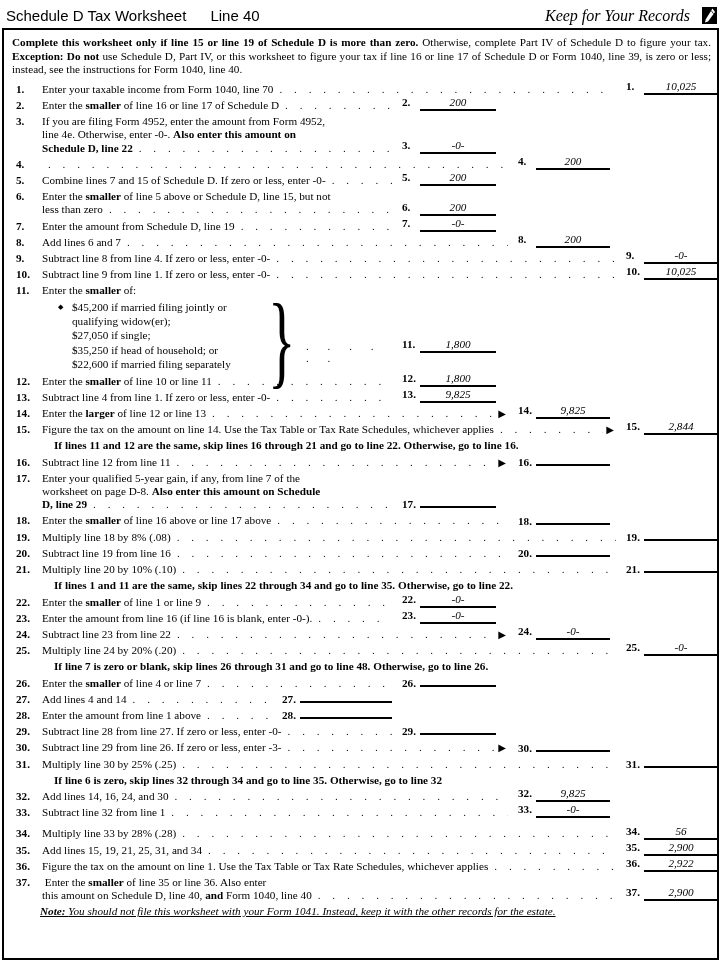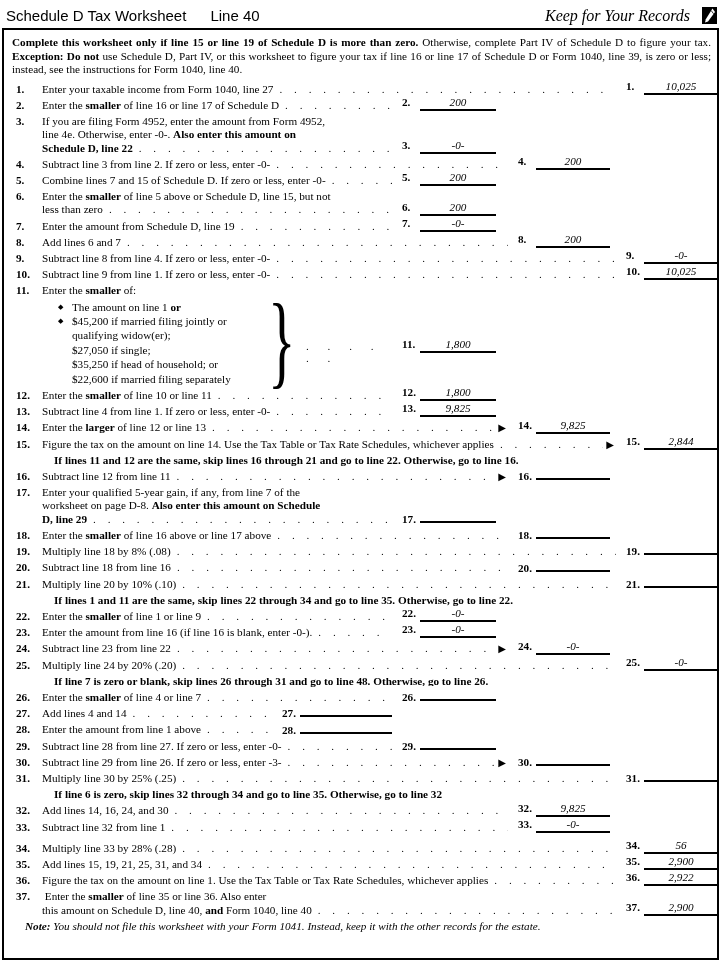--- a/index.html
+++ b/index.html
@@ -33,21 +33,21 @@
          font-style:italic;height:13px;box-sizing:content-box;}
   .w-A{width:92px;} .w-B{width:76px;} .w-C{width:74px;} .w-D{width:74px;}
   
   .bwrap{position:relative;margin-left:16px;margin-top:2px;}
   .bline{line-height:14.4px;}
   .bullet{display:inline-block;width:14px;font-size:7px;vertical-align:2px;}
   .ind{margin-left:14px;}
   .brace{position:absolute;left:210px;top:-6px;font-size:104px;line-height:92px;
          transform:scaleX(0.55);transform-origin:left top;font-weight:normal;}
   .cdots{position:absolute;left:248px;top:40px;letter-spacing:8px;}
-  .note{margin-left:13px;line-height:13.2px;}
+  .note{margin-left:28px;line-height:13.2px;text-decoration:underline;}
 </style>
 </head>
 <body>
 
 <div class="page">
   <div class="titlebar">
     <span class="tmain">Schedule D Tax Worksheet</span>
     <span class="tline">Line 40</span>
     <span class="keep">Keep for Your Records</span>
     <span class="pencil">
@@ -59,21 +59,21 @@
     </span>
   </div>
 
   <div class="box">
     <div class="intro"><span class="b">Complete this worksheet only if line 15 or line 19 of Schedule D is more than zero.</span><span> Otherwise, complete Part IV of Schedule D to figure your tax. </span><span class="b">Exception: Do not</span><span> use Schedule D, Part IV, or this worksheet to figure your tax if line 16 or line 17 of Schedule D or Form 1040, line 39, is zero or less; instead, see the instructions for Form 1040, line 40.</span></div>
     <div>
         <div class="row">
           <span class="n">1.</span>
           <div class="t" style="width: 574px;">
             <div class="line">
-              <span>Enter your taxable income from Form 1040, line 27</span>
+              <span>Enter your taxable income from Form 1040, line 70</span>
               <span class="dotfill">. . . . . . . . . . . . . . . . . . . . . . . . . . . . . . . . . . . . . . . . . . . . . . . . . . . . . . . . . . . . </span>
             </div>
           </div>
           <div class="entry" style="left: 614px;">
             <span class="en">1.</span>
             <span class="eline w-D">10,025</span>
           </div>
         </div>
         <div class="row">
           <span class="n">2.</span>
@@ -107,21 +107,20 @@
           </div>
           <div class="entry" style="left: 390px;">
             <span class="en">3.</span>
             <span class="eline w-B">-0-</span>
           </div>
         </div>
         <div class="row">
           <span class="n">4.</span>
           <div class="t" style="width: 466px;">
             <div class="line">
-              <span>Subtract line 3 from line 2. If zero or less, enter -0-</span>
               <span class="dotfill">. . . . . . . . . . . . . . . . . . . . . . . . . . . . . . . . . . . . . . . . . . . . . . . . . . . . . . . . . . . . </span>
             </div>
           </div>
           <div class="entry" style="left: 506px;">
             <span class="en">4.</span>
             <span class="eline w-C">200</span>
           </div>
         </div>
         <div class="row">
           <span class="n">5.</span>
@@ -208,21 +207,20 @@
         </div>
         <div class="row">
           <span class="n">11.</span>
           <div class="t" style="width: 350px;">
             <div class="line">
               <span>Enter the </span>
               <span class="b">smaller</span>
               <span> of:</span>
             </div>
             <div class="bwrap">
-              <div class="bline"><span class="bullet">◆</span><span>The amount on line 1 </span><span class="b">or</span></div>
               <div class="bline"><span class="bullet">◆</span><span>$45,200 if married filing jointly or</span></div>
               <div class="bline ind"><span>qualifying widow(er);</span></div>
               <div class="bline ind"><span>$27,050 if single;</span></div>
               <div class="bline ind"><span>$35,250 if head of household; or</span></div>
               <div class="bline ind"><span>$22,600 if married filing separately</span></div>
               <span class="brace">}</span>
               <span class="cdots">.  .  .  .  .  .</span>
             </div>
           </div>
           <div class="entry" style="left: 390px; bottom: auto; top: 54px;">
@@ -348,21 +346,21 @@
           </div>
           <div class="entry" style="left: 614px;">
             <span class="en">19.</span>
             <span class="eline w-D"></span>
           </div>
         </div>
         <div class="row">
           <span class="n">20.</span>
           <div class="t" style="width: 466px;">
             <div class="line">
-              <span>Subtract line 18 from line 16</span>
+              <span>Subtract line 19 from line 16</span>
               <span class="dotfill">. . . . . . . . . . . . . . . . . . . . . . . . . . . . . . . . . . . . . . . . . . . . . . . . . . . . . . . . . . . . </span>
             </div>
           </div>
           <div class="entry" style="left: 506px;">
             <span class="en">20.</span>
             <span class="eline w-C"></span>
           </div>
         </div>
         <div class="row">
           <span class="n">21.</span>

